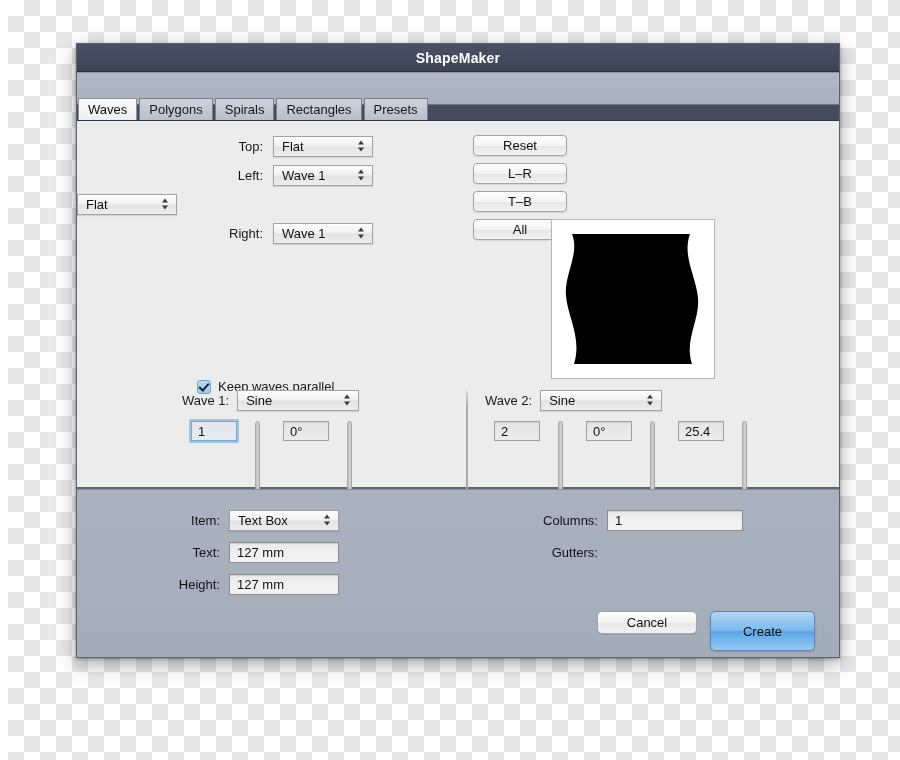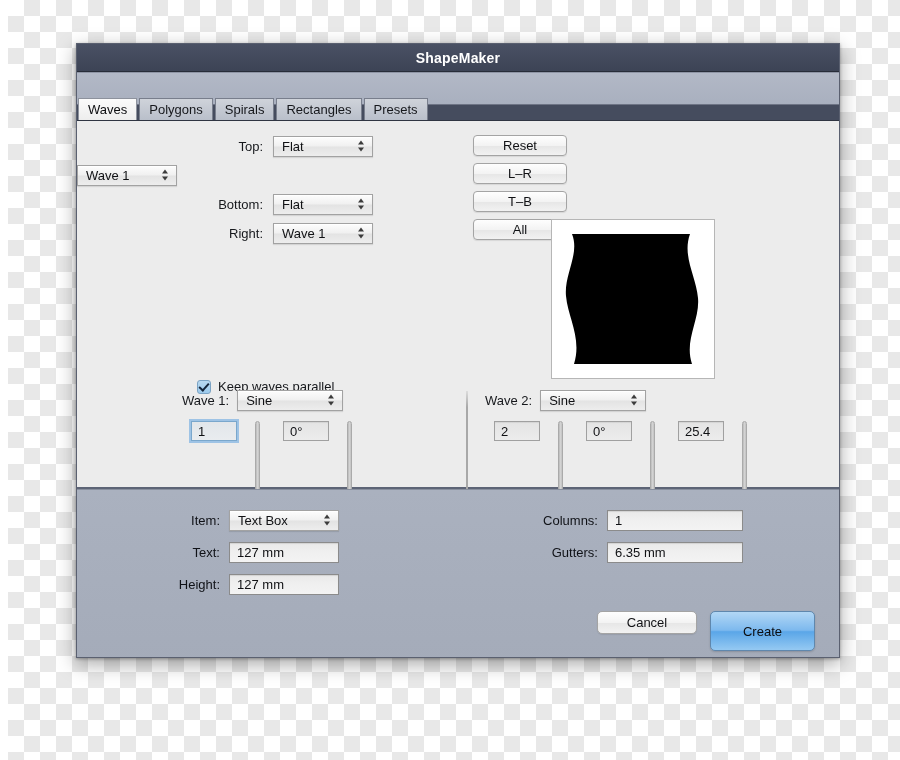--- a/index.html
+++ b/index.html
@@ -254,21 +254,21 @@
     height: 160px;
   }
   .wave-head {
     display: flex;
     align-items: center;
     font-size: 13px;
     color: #16181c;
     height: 22px;
   }
   .wave-head .lbl { margin-right: 8px; }
-  .wave-head .popup { width: 106px; padding-left: 8px; }
+  .wave-head .popup { width: 122px; padding-left: 8px; }
 
   .wave-sliders {
     position: relative;
     height: 125px;
     margin-top: 10px;
   }
   .slider-group {
     position: absolute;
     top: 0;
     width: 96px;
@@ -454,27 +454,27 @@
 
       <div class="form-rows">
         <div class="form-row">
           <div class="form-label">Top:</div>
           <div class="popup popup-edge">
             <span>Flat</span>
             <span class="arrows"></span>
           </div>
         </div>
         <div class="form-row">
+          <div class="form-label">Left:</div>
           <div class="popup popup-edge">
             <span>Wave 1</span>
             <span class="arrows"></span>
           </div>
         </div>
         <div class="form-row">
-          <div class="form-label">Bottom:</div>
           <div class="popup popup-edge">
             <span>Flat</span>
             <span class="arrows"></span>
           </div>
         </div>
         <div class="form-row">
           <div class="form-label">Right:</div>
           <div class="popup popup-edge">
             <span>Wave 1</span>
             <span class="arrows"></span>
@@ -598,21 +598,20 @@
         </div>
       </div>
 
       <div class="lp-right">
         <div class="lp-row">
           <div class="lp-label">Columns:</div>
           <div class="text-field" style="width:136px;">1</div>
         </div>
         <div class="lp-row">
           <div class="lp-label">Gutters:</div>
-          <div class="text-field" style="width:136px;">6.35 mm</div>
         </div>
       </div>
 
       <div class="footer-btns">
         <div class="btn btn-cancel">Cancel</div>
         <div class="btn-default">Create</div>
       </div>
 
     </div>
 

